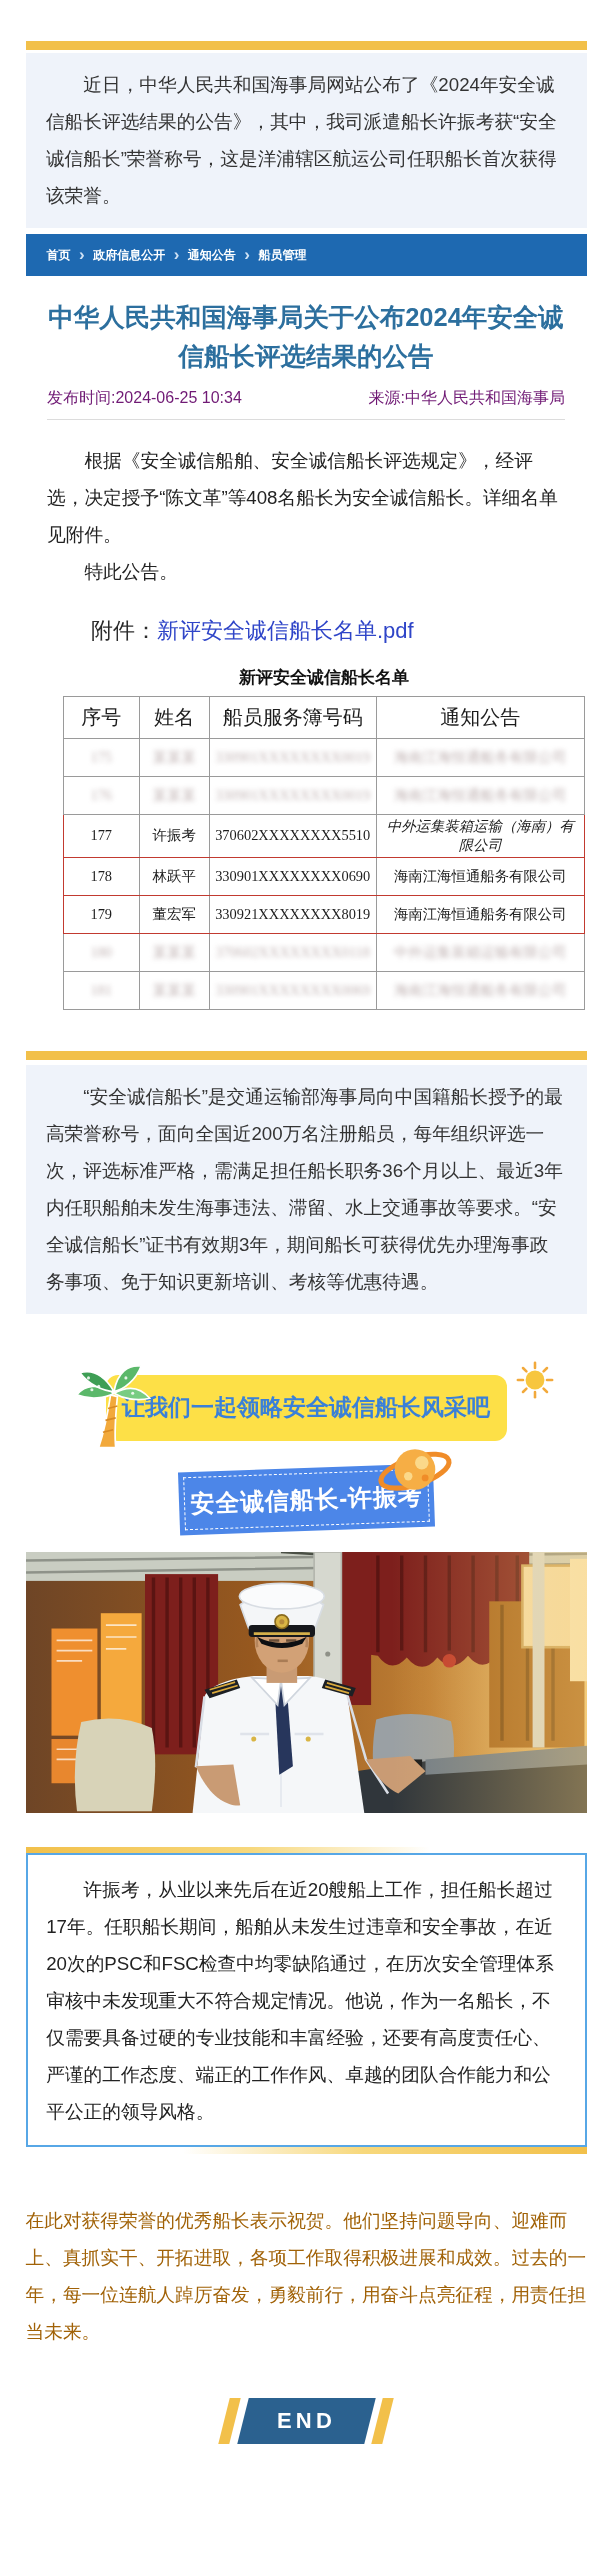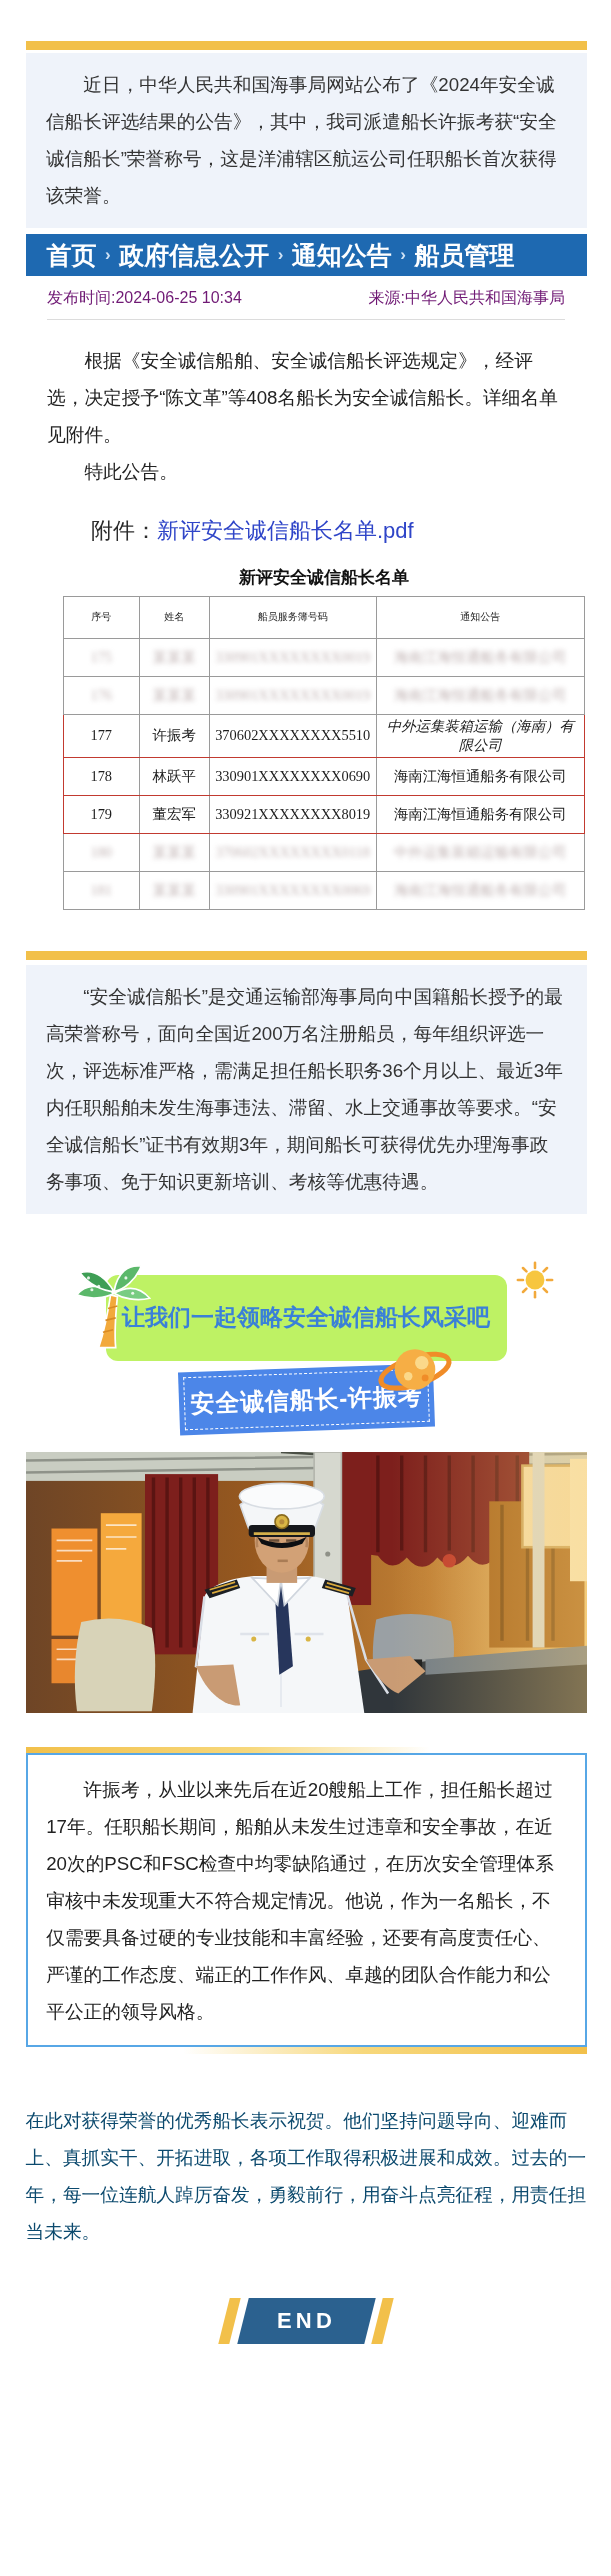--- a/index.html
+++ b/index.html
@@ -9,51 +9,51 @@
 
   .ybar { height:8.5px; background:#F2C04A; margin:0 25.5px; }
   .ybar.top { margin-top:41px; }
   .ybar.mid { margin-top:41px; }
 
   .card { background:#EFF3FA; margin:3.4px 25.5px 0; padding:13.6px 20.4px; }
   .card p { font-size:18.7px; line-height:37px; text-indent:2em; color:#333; }
 
   .breadcrumb { margin:6px 25.5px 0; height:42px; background:#1E69B1; display:flex; align-items:center;
     padding:0 0 0 21px; }
-  .breadcrumb a { color:#fff; font-size:25px; font-weight:bold; text-decoration:none; }
+  .breadcrumb a { color:#fff; font-size:12px; font-weight:bold; text-decoration:none; }
   .breadcrumb .sep { color:#cfe2f5; font-size:17px; font-weight:bold; margin:0 8.5px; }
 
   .article-title { margin:22px 47px 0; text-align:center; color:#2C6F9E; font-size:25.5px;
     font-weight:bold; line-height:39px; }
 
   .meta-row { margin:12px 47px 0; display:flex; justify-content:space-between; align-items:center; }
   .meta-row span { color:#701a75; font-size:16px; }
 
   .divider { margin:10.2px 47px 0; border:none; border-top:0.8px solid #dcdcdc; }
 
   .article-body { margin:22px 47px 0; }
   .article-body p { font-size:18.7px; line-height:37px; text-indent:2em; color:#222; }
   .attachment { margin-top:25.5px; font-size:22px; text-indent:2em; }
   .attachment a { color:#2F45C8; text-decoration:none; }
 
   .table-wrap { margin:20.4px 27px 0; font-family:"Liberation Serif","DejaVu Serif",serif;padding-left:36px; }
   .table-title { text-align:center; font-size:17px; font-weight:bold; color:#111; margin-bottom:6.8px; }
   table { width:100%; border-collapse:collapse; }
   th,td { border:0.8px solid #9a9a9a; text-align:center; font-weight:normal; color:#1c1c1c; }
-  th { height:42px; font-size:10px;margin-top:36px; }
+  th { height:42px; font-size:20px;margin-top:36px; }
   td { height:38px; font-size:14.4px; padding:1.7px 5.1px; line-height:1.35; }
   tr.blurred td span { filter:blur(2.5px); opacity:.55; color:#8c7373; }
   tr.hl td { border-top:1.7px solid #C23A30; border-bottom:1.7px solid #C23A30; }
   tr.hl td:first-child { border-left:1.7px solid #C23A30; }
   tr.hl td:last-child { border-right:1.7px solid #C23A30; }
 
   .about-card { margin-top:5.1px; }
 
   .banner-row { position:relative; margin:61px 0 0; height:68px; }
-  .banner-box { position:relative; margin:0 auto; width:401px; height:86px; background:#bef264;
+  .banner-box { position:relative; margin:0 auto; width:401px; height:66px; background:#fde047;
     border-radius:12px; display:flex; align-items:center; justify-content:center; }
   .banner-box span { color:#3A80D8; font-size:23px; font-weight:bold; }
   .palm { position:absolute; left:73px; top:-25.5px; z-index:2; }
   .sun  { position:absolute; right:53px; top:-18.7px; }
 
   .badge-row { position:relative; margin-top:25.5px; height:73px; }
   .badge { position:relative; margin:0 auto; width:255px; height:63px; background:#4C86E8;
     transform:rotate(-2deg); display:flex; align-items:center; justify-content:center; }
   .badge:before { content:""; position:absolute; inset:5.1px; border:1.7px dashed #fff; }
   .badge span { color:#fff; font-size:24px; font-weight:bold; letter-spacing:0.8px; }
@@ -62,21 +62,21 @@
   .photo { margin:10.2px 25.5px 0; height:261px; overflow:hidden; }
   .photo svg { display:block; width:561px; height:261px; }
 
   .quote-sec { margin:34px 25.5px 0; }
   .q-top { height:6.8px; background:linear-gradient(90deg,#F2C04A 0%,#F7D87C 40%,rgba(255,255,255,0) 72%); }
   .q-box { border:2.5px solid #57A7E6; background:#fff; padding:15.3px 18.7px; }
   .q-box p { font-size:18.7px; line-height:37px; text-indent:2em; color:#222; }
   .q-bottom { height:6.8px; background:linear-gradient(90deg,rgba(255,255,255,0) 28%,#F7D87C 60%,#F2C04A 100%); }
 
   .closing { margin:48px 25.5px 0; }
-  .closing p { font-size:18.7px; line-height:37px; color:#0c4a6e; }
+  .closing p { font-size:18.7px; line-height:37px; color:#a16207; }
 
   .end-row { margin:48px 0 0; display:flex; justify-content:center; align-items:center; gap:7.6px;
     padding-bottom:92px; }
   .end-stripe { width:11px; height:46px; background:#F2C04A; transform:skewX(-14deg); }
   .end-box { width:127px; height:46px; background:#2B618F; transform:skewX(-14deg);
     display:flex; align-items:center; justify-content:center; }
   .end-box span { transform:skewX(14deg); color:#fff; font-size:22px; font-weight:bold; letter-spacing:4.2px; }
 </style>
 </head>
 <body>
@@ -92,20 +92,21 @@
   <nav class="breadcrumb" id="breadcrumb">
       <a href="#">首页</a>
       <span class="sep">›</span>
       <a href="#">政府信息公开</a>
       <span class="sep">›</span>
       <a href="#">通知公告</a>
       <span class="sep">›</span>
       <a href="#">船员管理</a>
     </nav>
 
+  <h1 class="article-title">中华人民共和国海事局关于公布2024年安全诚信船长评选结果的公告</h1>
 
   <div class="meta-row">
     <span>发布时间:2024-06-25 10:34</span>
     <span>来源:中华人民共和国海事局</span>
   </div>
 
   <hr class="divider">
 
   <div class="article-body">
     <p>根据《安全诚信船舶、安全诚信船长评选规定》，经评选，决定授予“陈文革”等408名船长为安全诚信船长。详细名单见附件。</p>

